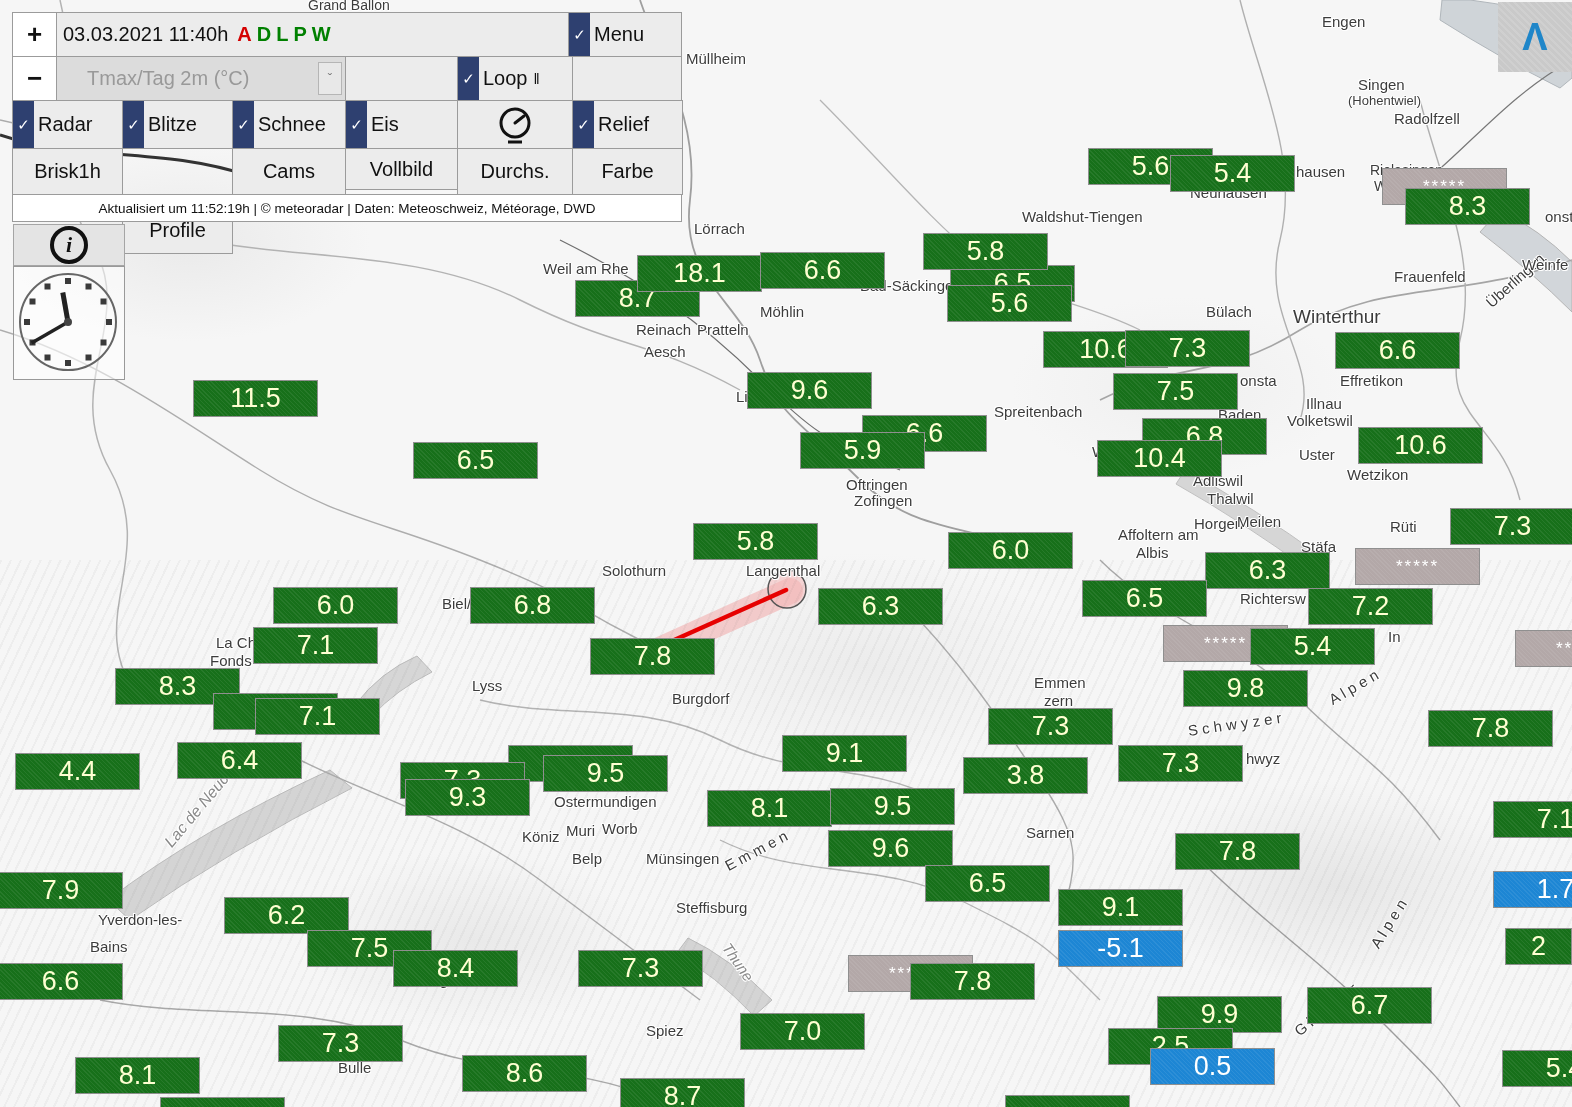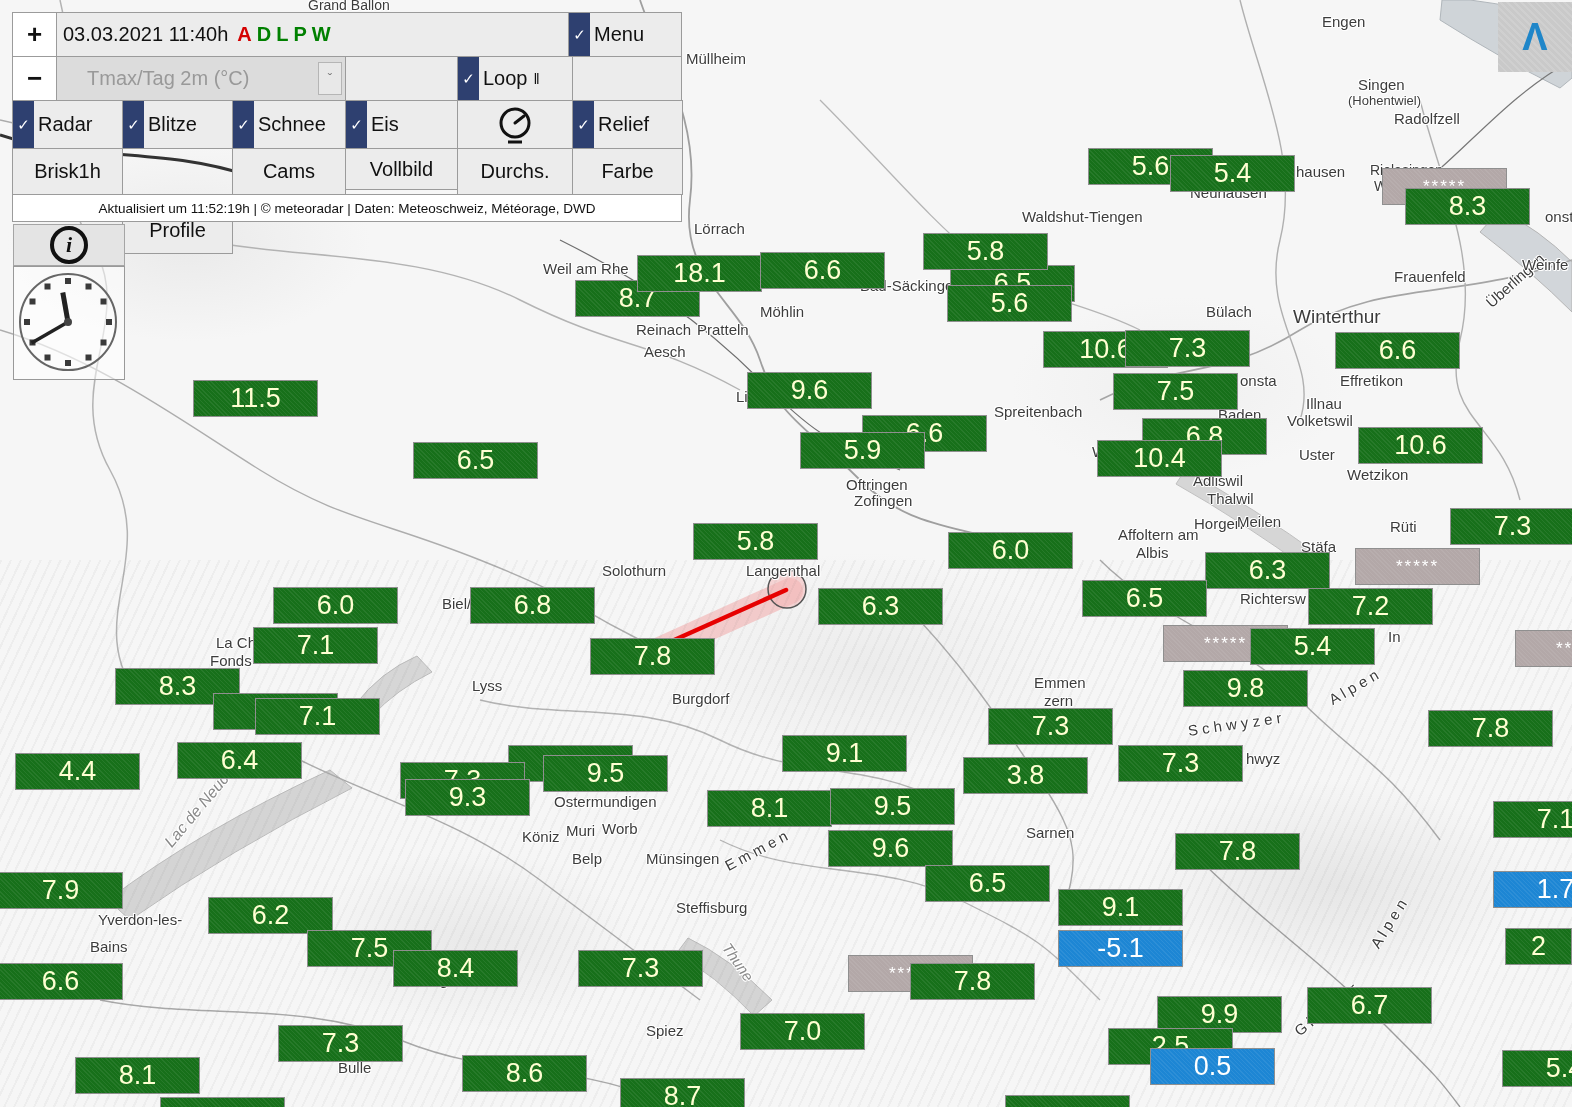--- a/index.html
+++ b/index.html
@@ -269,21 +269,21 @@
       <div class="temp-label green" style="left: 405px; top: 779px;">9.3</div>
       <div class="temp-label green" style="left: 707px; top: 790px;">8.1</div>
       <div class="temp-label green" style="left: 830px; top: 788px;">9.5</div>
       <div class="temp-label green" style="left: 828px; top: 830px;">9.6</div>
       <div class="temp-label green" style="left: 1493px; top: 801px;">7.1</div>
       <div class="temp-label green" style="left: 1175px; top: 833px;">7.8</div>
       <div class="temp-label green" style="left: -2px; top: 872px;">7.9</div>
       <div class="temp-label green" style="left: 925px; top: 865px;">6.5</div>
       <div class="temp-label blue" style="left: 1493px; top: 871px;">1.7</div>
       <div class="temp-label green" style="left: 1058px; top: 889px;">9.1</div>
-      <div class="temp-label green" style="left: 208px; top: 897px;">6.2</div>
+      <div class="temp-label green" style="left: 224px; top: 897px;">6.2</div>
       <div class="temp-label green" style="left: 307px; top: 930px;">7.5</div>
       <div class="temp-label green" style="left: 393px; top: 950px;">8.4</div>
       <div class="temp-label blue" style="left: 1058px; top: 930px;">-5.1</div>
       <div class="temp-label green" style="left: 1505px; top: 928px; width: 67px;">2</div>
       <div class="temp-label green" style="left: 578px; top: 950px;">7.3</div>
       <div class="temp-label gray" style="left: 848px; top: 955px;">*****</div>
       <div class="temp-label green" style="left: 910px; top: 963px;">7.8</div>
       <div class="temp-label green" style="left: -2px; top: 963px;">6.6</div>
       <div class="temp-label green" style="left: 1307px; top: 987px;">6.7</div>
       <div class="temp-label green" style="left: 1157px; top: 996px;">9.9</div>

